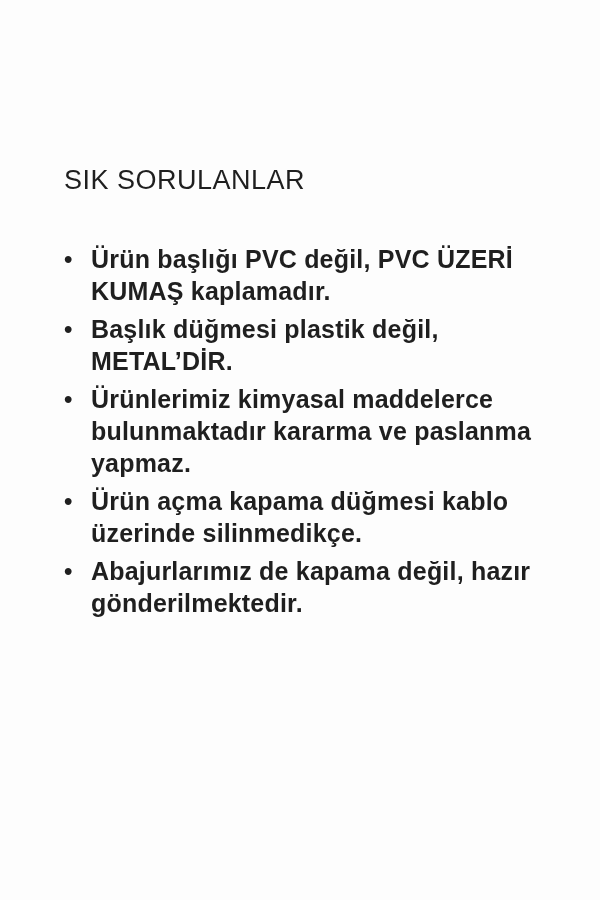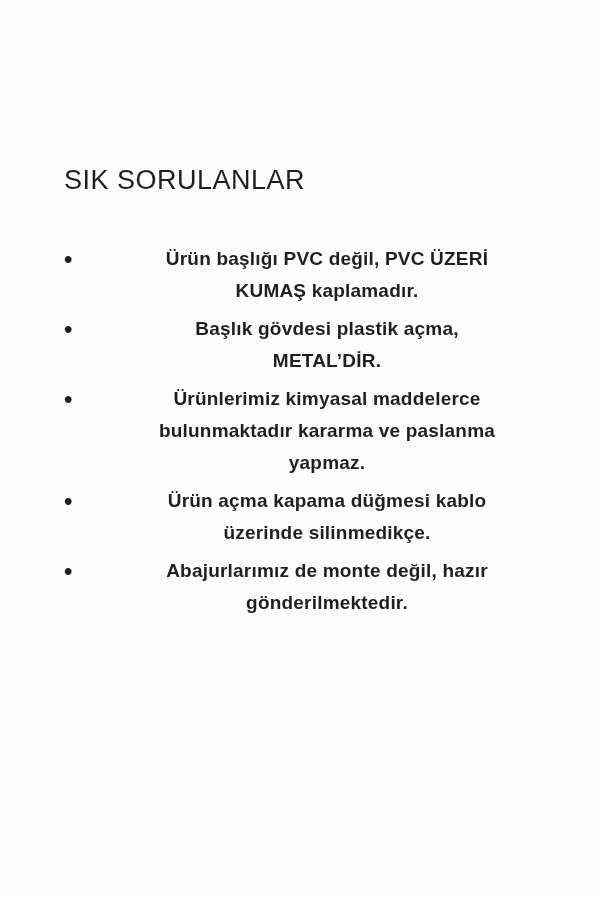--- a/index.html
+++ b/index.html
@@ -32,53 +32,52 @@
   }
   .marker {
     flex: 0 0 27px;
     font-size: 24px;
     line-height: 32px;
     font-weight: 700;
   }
   .item-text {
     flex: 1 1 auto;
     white-space: pre-line;
-    font-size: 19px;
+    font-size: 25px;
     line-height: 32px;
     font-weight: 600;
     letter-spacing: 0.2px;
-    text-align: center;
   }
 </style>
 </head>
 <body style="background: rgb(253, 253, 253); color: rgb(31, 31, 31);">
 
 <div class="page">
   <h1 class="title">SIK SORULANLAR</h1>
   <ul class="faq-list">
       <li>
         <span class="marker">•</span>
         <span class="item-text">Ürün başlığı PVC değil, PVC ÜZERİ
 KUMAŞ kaplamadır.</span>
       </li>
       <li>
         <span class="marker">•</span>
-        <span class="item-text">Başlık gövdesi plastik açma,
+        <span class="item-text">Başlık düğmesi plastik değil,
 METAL’DİR.</span>
       </li>
       <li>
         <span class="marker">•</span>
         <span class="item-text">Ürünlerimiz kimyasal maddelerce
 bulunmaktadır kararma ve paslanma
 yapmaz.</span>
       </li>
       <li>
         <span class="marker">•</span>
         <span class="item-text">Ürün açma kapama düğmesi kablo
 üzerinde silinmedikçe.</span>
       </li>
       <li>
         <span class="marker">•</span>
-        <span class="item-text">Abajurlarımız de monte değil, hazır
+        <span class="item-text">Abajurlarımız de kapama değil, hazır
 gönderilmektedir.</span>
       </li>
     </ul>
 </div>
 
 </body></html>

